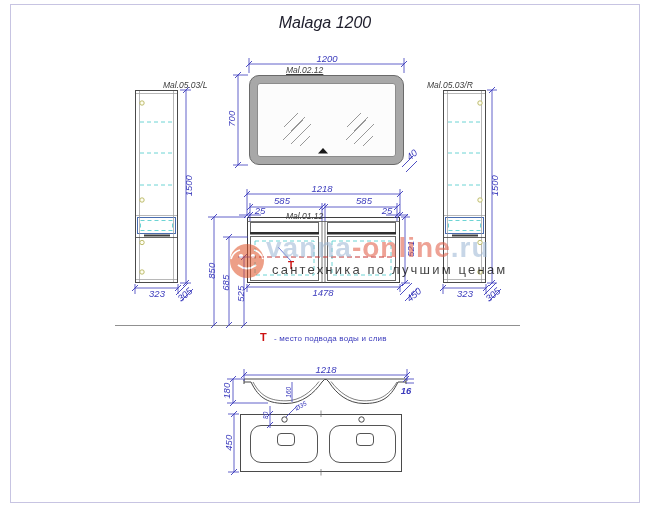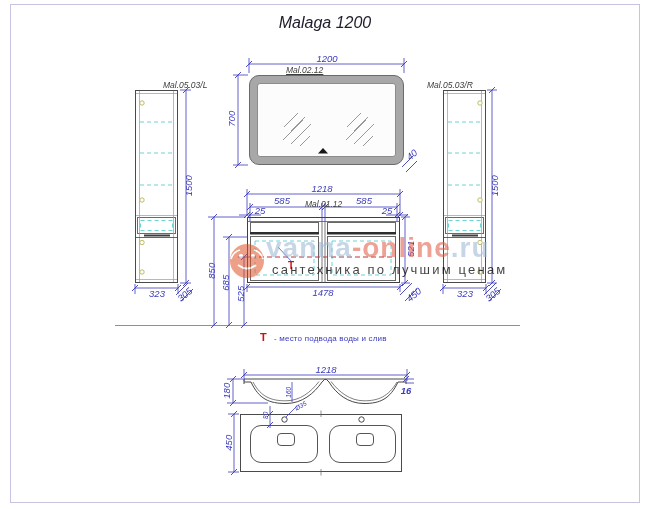--- a/index.html
+++ b/index.html
@@ -188,21 +188,21 @@
   <div class="part" style="left:427px;top:81px;">Mal.05.03/R</div>
   <div class="dim rot" style="left:475px;top:181px;width:40px;">1500</div>
   <div class="dim" style="left:444px;top:289px;width:42px;">323</div>
   <div class="dim d40" style="left:478px;top:290px;width:30px;">305</div>
 
   <div class="dim" style="left:292px;top:184px;width:60px;">1218</div>
   <div class="dim" style="left:262px;top:196px;width:40px;">585</div>
   <div class="dim" style="left:344px;top:196px;width:40px;">585</div>
   <div class="dim" style="left:248px;top:206px;width:24px;">25</div>
   <div class="dim" style="left:375px;top:206px;width:24px;">25</div>
-  <div class="part" style="left:286px;top:200px;margin-left:19px;">Mal.01.12</div>
+  <div class="part" style="left:286px;top:212px;">Mal.01.12</div>
   <div class="dim rot" style="left:391px;top:244px;width:40px;">521</div>
   <div class="dim" style="left:293px;top:288px;width:60px;">1478</div>
   <div class="dim d40" style="left:399px;top:290px;width:30px;">450</div>
   <div class="dim rot" style="left:192px;top:266px;width:40px;">850</div>
   <div class="dim rot" style="left:206px;top:278px;width:40px;">685</div>
   <div class="dim rot" style="left:221px;top:289px;width:40px;">525</div>
   <div class="tmark" style="left:288px;top:261px;">T</div>
 
   <div class="legend-t">T</div>
   <div class="legend-x">- место подвода воды и слив</div>

